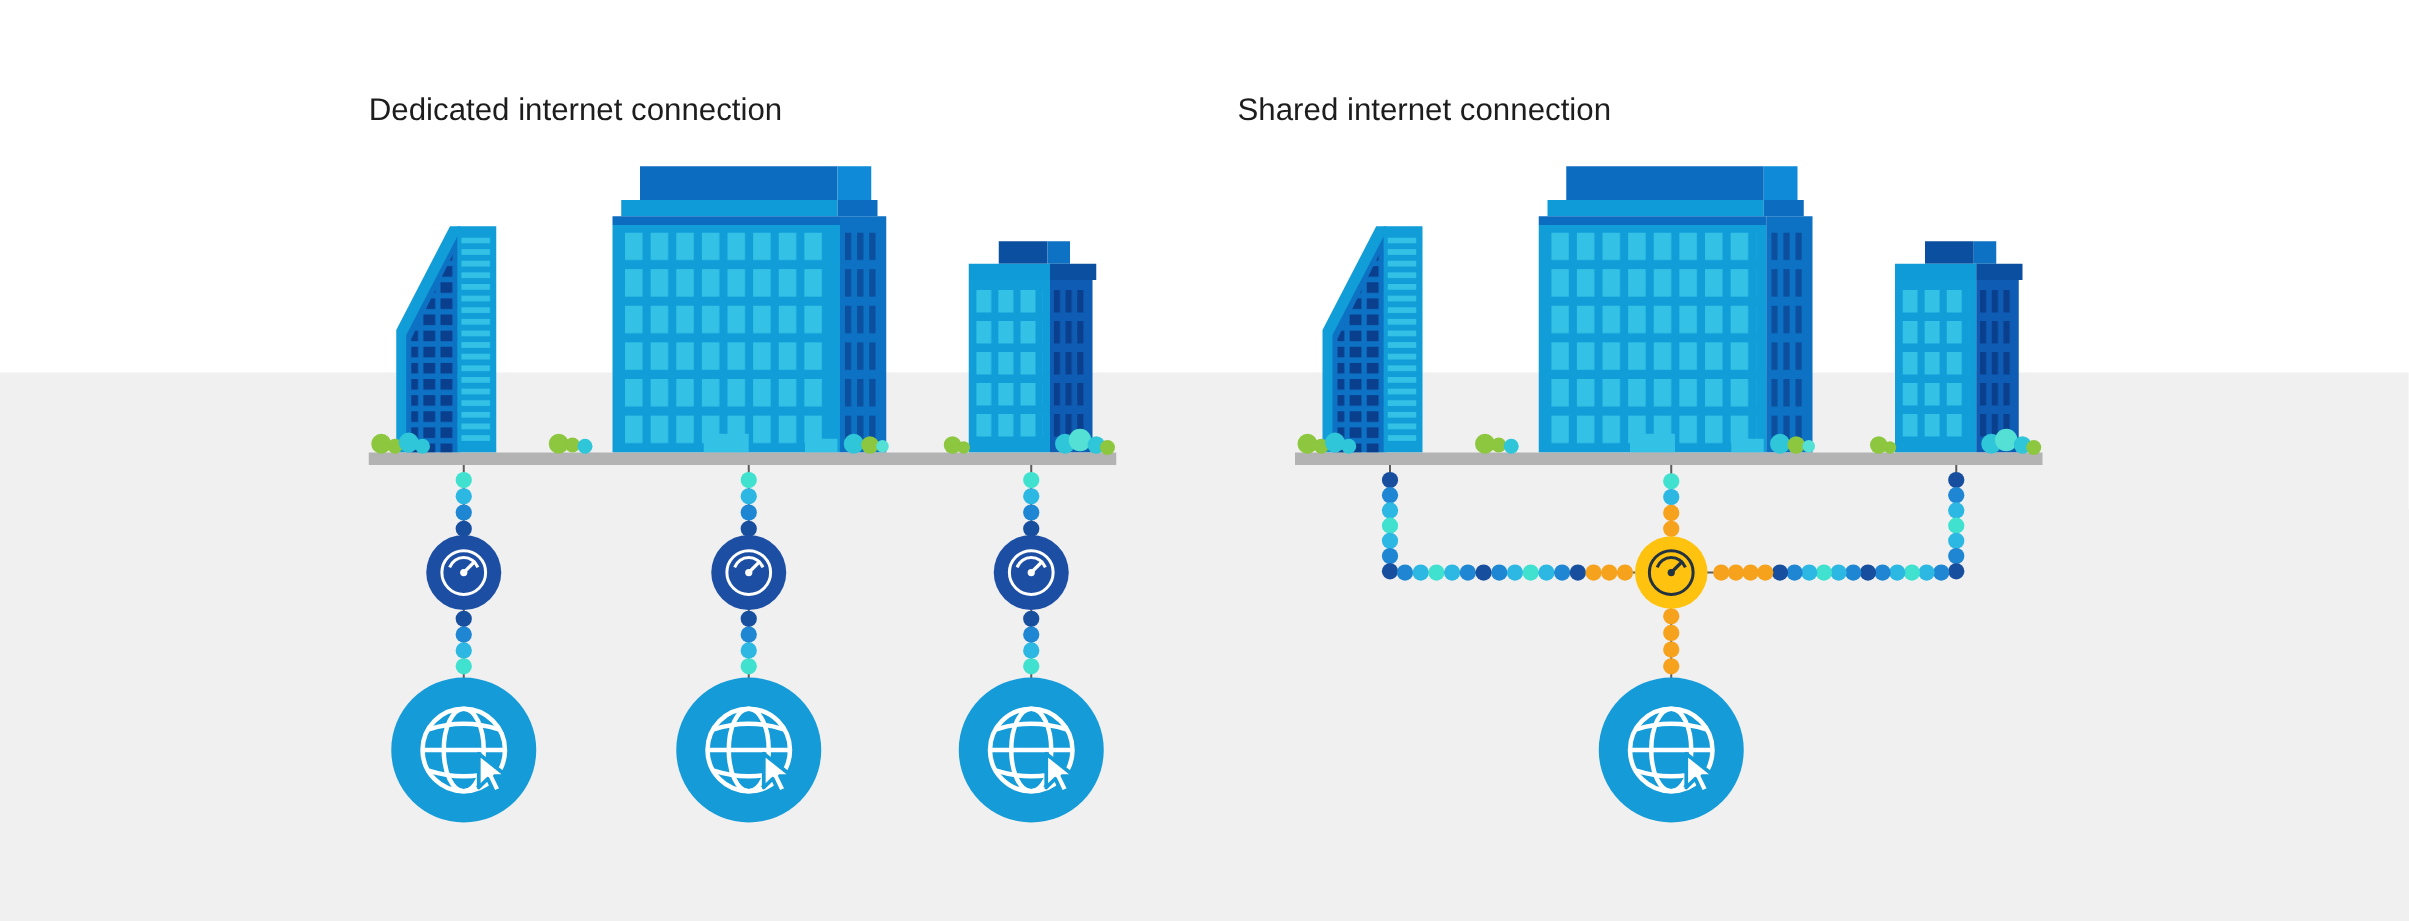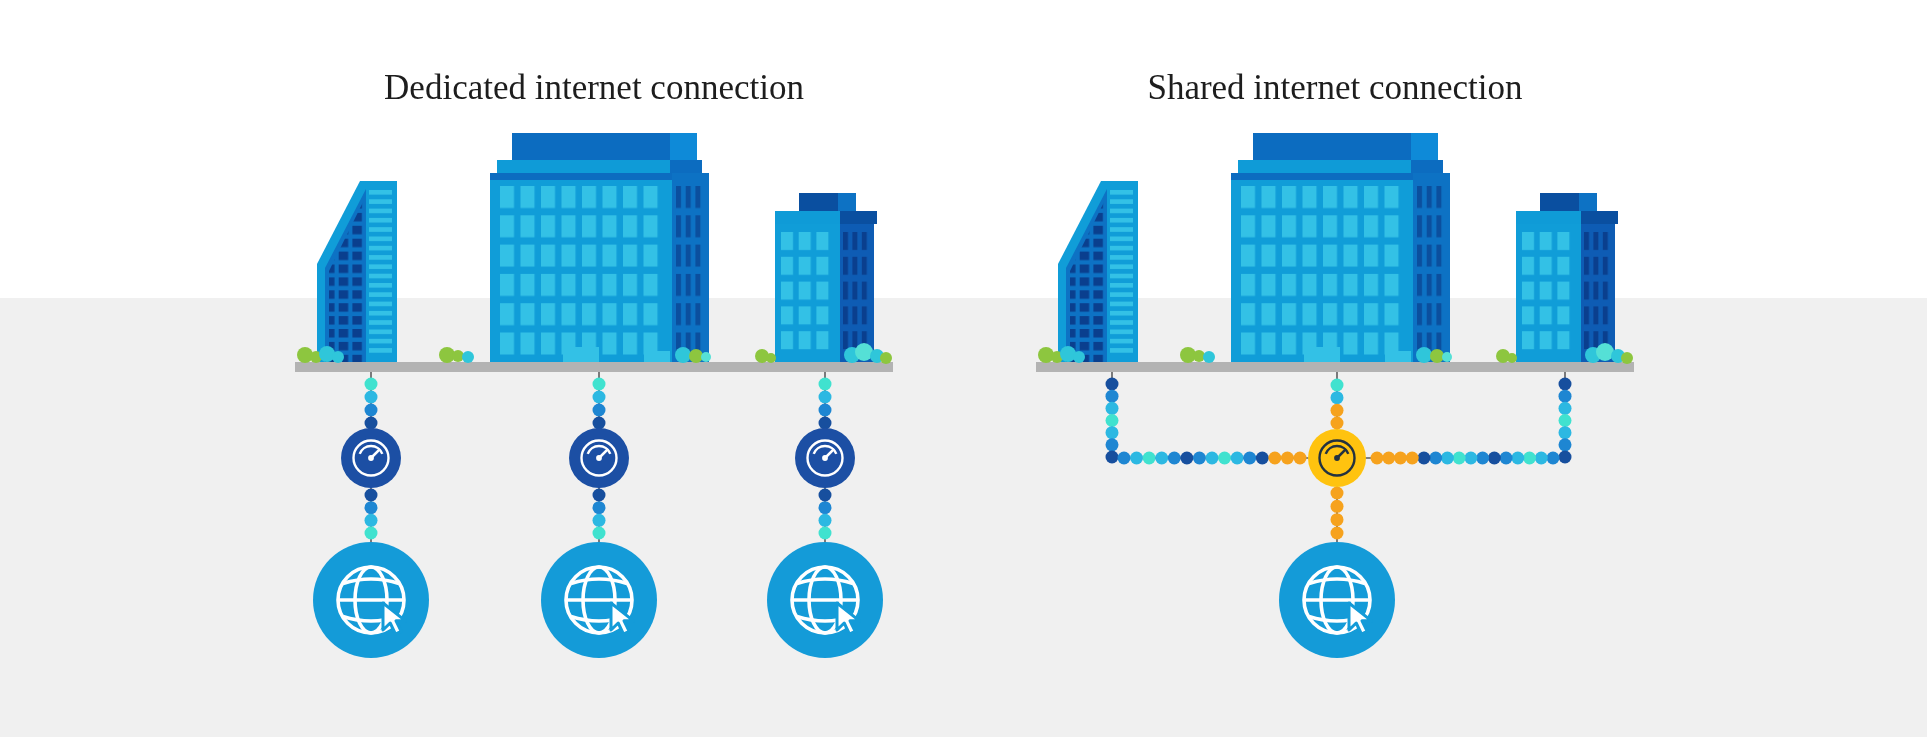--- a/index.html
+++ b/index.html
@@ -1,21 +1,21 @@
 <!DOCTYPE html>
 <html style="--bg_top: #ffffff; --bg_bottom: #f0f0f0; --title_text: #1d1d1d; --platform: #b3b3b3; --string: #5c5c5e; --building_main: #109dd8; --building_window: #33c1e6; --building_mid: #0d72c4; --building_mid_strip: #0b4f9e; --building_dark: #0e5cb4; --building_dark_strip: #0a3f8e; --building_navy_cap: #0a4fa0; --building_roof: #0c6cc0; --building_roof_light: #0f9bd7; --building_roof_step: #0e8ad8; --bush_green: #8dc63f; --bush_teal: #2fc6da; --bush_mint: #55e0d6; --bead_mint: #40e2cf; --bead_cyan: #2cb8e2; --bead_blue: #1e86d2; --bead_navy: #174f9e; --bead_orange: #f6a21d; --gauge_fill: #1c4fa4; --gauge_icon: #ffffff; --hub_fill: #ffc30f; --hub_icon: #233240; --globe_fill: #149bd8; --globe_icon: #ffffff;"><head>
 <meta charset="utf-8">
 <style>
   html,body{margin:0;padding:0;background:#fff;}
   #stage{position:relative;width:1927px;height:737px;overflow:hidden;
          font-family:"Liberation Sans",sans-serif;}
-  .title{position:absolute;top:72px;font-size:35px;line-height:32px;
-         color:var(--title_text,#1d1d1d);text-align:center;letter-spacing:0px;font-family:Liberation Serif, serif;}
+  .title{position:absolute;top:72px;font-size:25px;line-height:32px;
+         color:var(--title_text,#1d1d1d);letter-spacing:0px;}
   #title-left{left:295px;width:598px;}
-  #title-right{left:1036px;width:598px;}
+  #title-right{left:990px;width:598px;}
   svg{position:absolute;left:0;top:0;}
 </style>
 </head>
 <body>
 
 <div id="stage">
 
   <svg width="1927" height="737" viewBox="0 0 1927 737">
     <defs>
 

